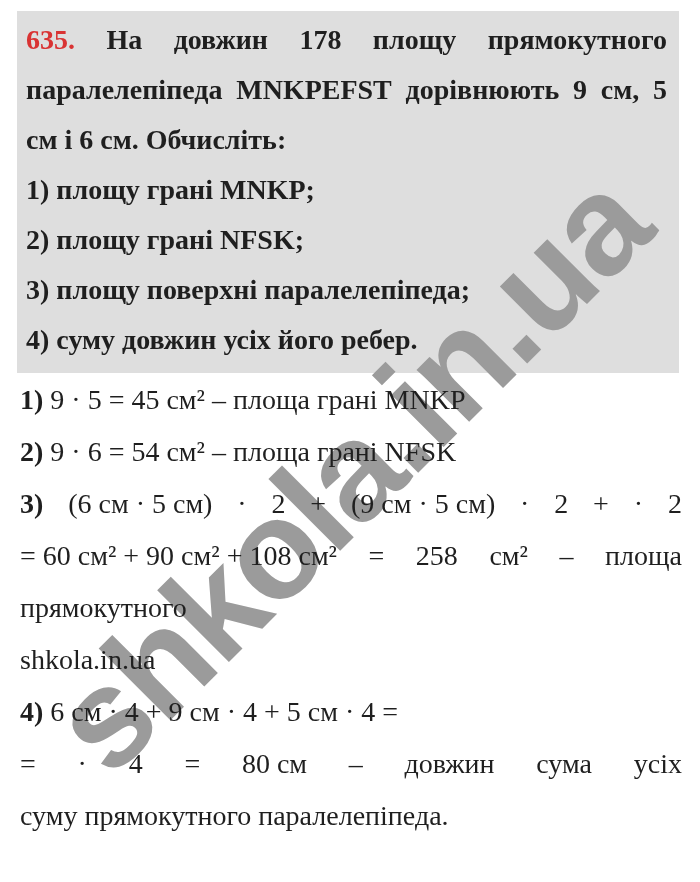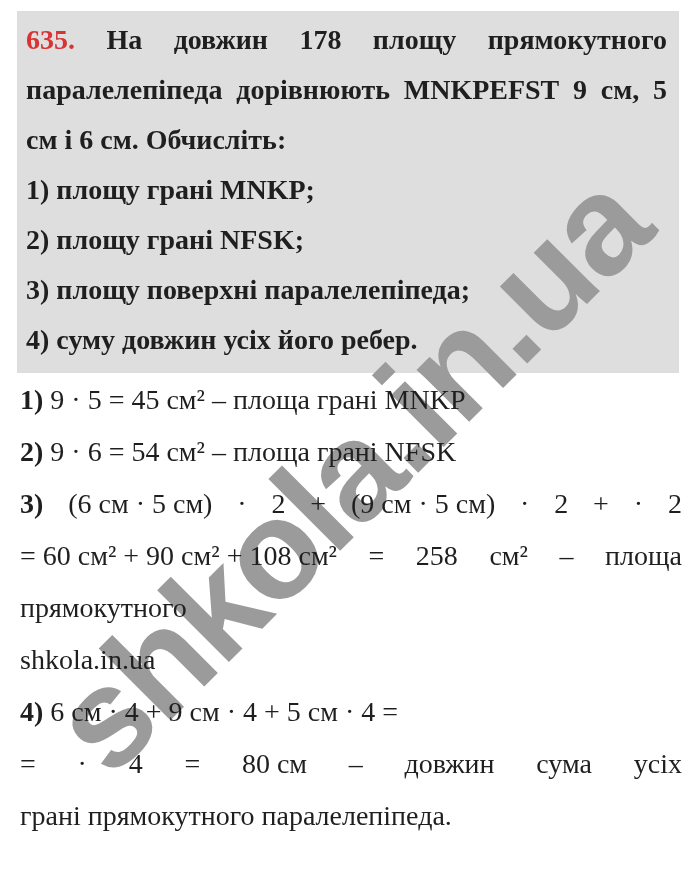--- a/index.html
+++ b/index.html
@@ -85,22 +85,22 @@
 
     <span>На</span>
         <span>довжин</span>
         <span>178</span>
         <span>площу</span>
         <span>прямокутного</span>
       </div>
     <div class="box-line flexline">
 
     <span>паралелепіпеда</span>
+        <span>MNKPEFST</span>
         <span>дорівнюють</span>
-        <span>MNKPEFST</span>
         <span>9</span>
         <span>см,</span>
         <span>5</span>
       </div>
     <div class="box-line">см і 6 см. Обчисліть:</div>
     <div class="box-line">1) площу грані MNKP;</div>
     <div class="box-line">2) площу грані NFSK;</div>
     <div class="box-line">3) площу поверхні паралелепіпеда;</div>
     <div class="box-line">4) суму довжин усіх його ребер.</div>
   </section>
@@ -151,18 +151,18 @@
     <span>=</span>
         <span>·</span>
         <span>4</span>
         <span>=</span>
         <span>80 см</span>
         <span>–</span>
         <span>довжин</span>
         <span>сума</span>
         <span>усіх</span>
       </div>
-    <div class="sol-line">грані прямокутного паралелепіпеда.</div>
+    <div class="sol-line">суму прямокутного паралелепіпеда.</div>
   </section>
 
   <div class="watermark">shkola.in.ua</div>
 
 </div>
 
 </body></html>

